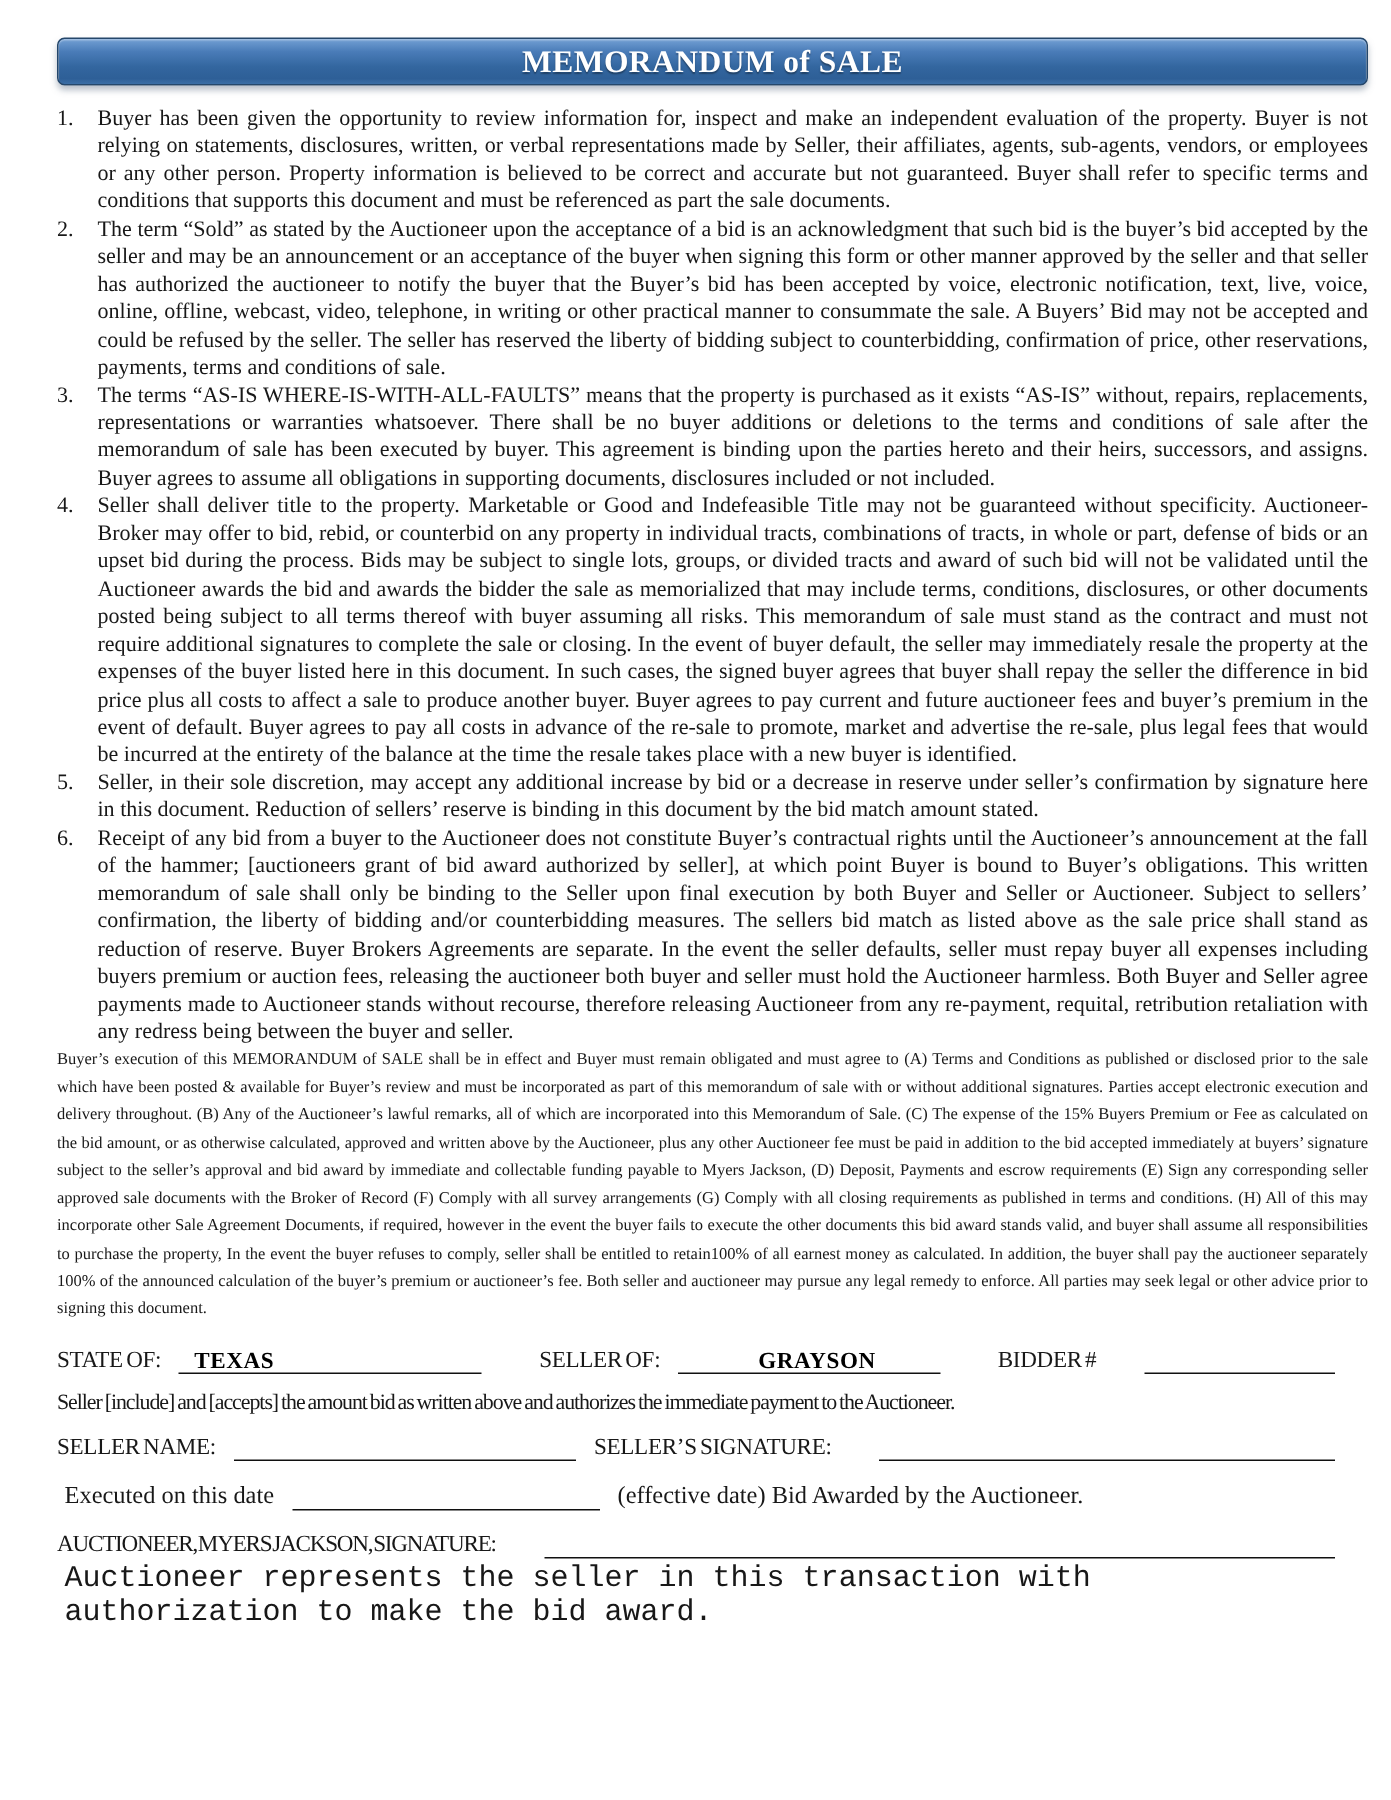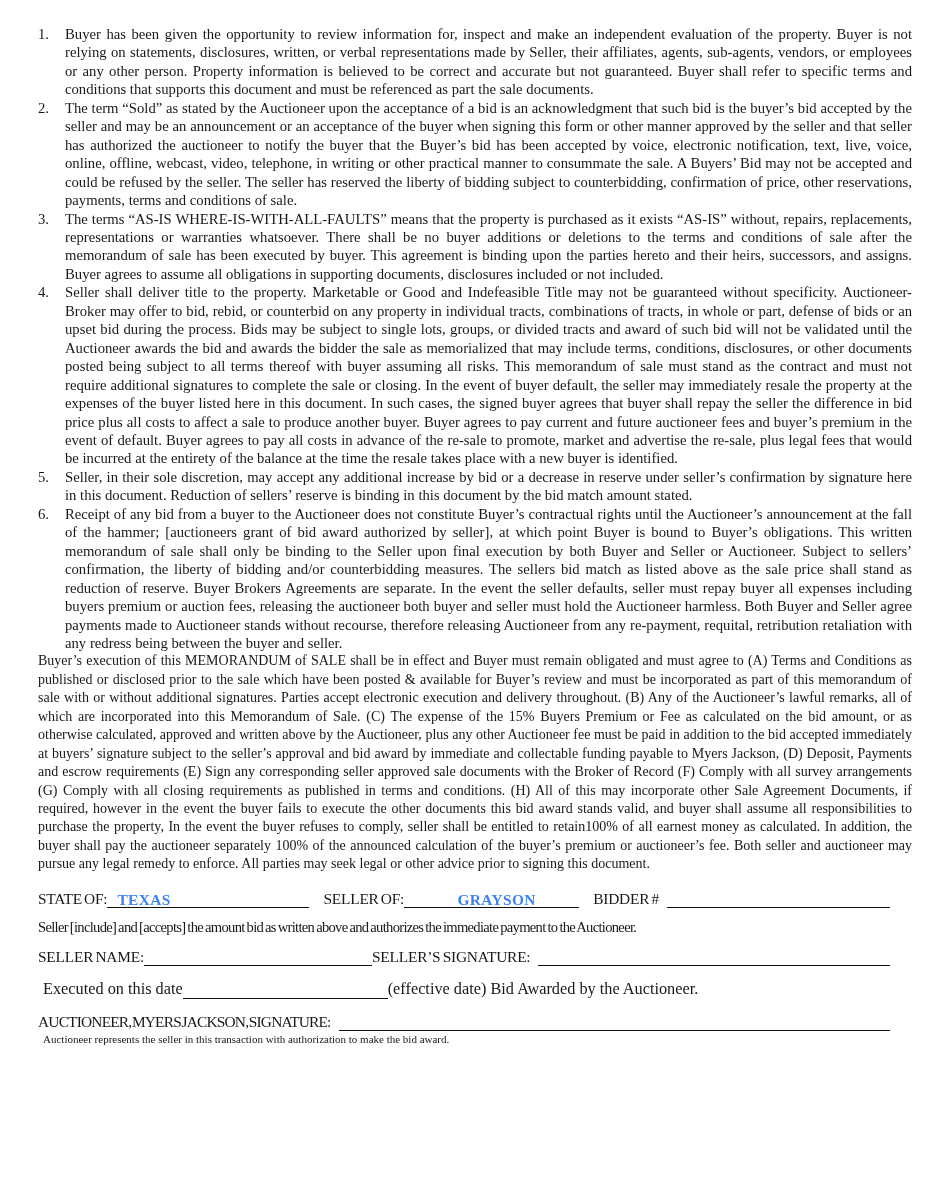--- a/index.html
+++ b/index.html
@@ -27,49 +27,52 @@
   }
   .banner-title {
     color:#ffffff; font-weight:bold; font-size:21px; letter-spacing:0.3px;
     text-shadow:0 1px 1px rgba(0,0,0,0.35);
   }
   
   .terms { font-size:14.7px; line-height:18.45px; }
   .term { display:flex; }
   .term-num { flex:0 0 27px; width:27px; }
   .term-text { flex:1; margin:0; text-align:justify; }
-  .closing { margin:0; font-size:14px; line-height:18.45px; text-align:justify; }
+  .closing { margin:0; font-size:11px; line-height:18.45px; text-align:justify; }
   
   .form-area { margin-top:16px; padding-right:22px; font-size:15.4px; }
-  .frow { display:flex; align-items:flex-end; white-space:nowrap; }
+  .frow { display:flex; align-items:flex-end; white-space:nowrap;gap:12px; }
   .lbl { letter-spacing:-0.2px; word-spacing:-1.5px; }
   .blank { border-bottom:1.4px solid #101010; height:17px; box-sizing:border-box; }
   .grow { flex:1 1 auto; }
-  .red-val { color:#3b82f6; font-weight:bold; padding-left:10px; letter-spacing:0.4px; }
+  .red-val { color:#000000; font-weight:bold; padding-left:10px; letter-spacing:0.4px; }
   .row-state { margin-top:0; }
   .row-buyer { margin-top:15px; }
   .consent { margin-top:11px; font-size:14.6px; letter-spacing:-0.7px; word-spacing:-1px; }
   .row-seller { margin-top:12px; }
   .row-auctioneer { margin-top:14px; }
   .condensed { letter-spacing:-0.8px; word-spacing:-2.5px; }
   .row-executed { margin-top:13px; font-size:16.3px; padding-left:5px; }
-  .note { margin-top:2px; font-size:11px; padding-left:5px; }
+  .note { margin-top:2px; font-size:20px; padding-left:5px;font-family:Liberation Mono, monospace; }
   .gap-sm { width:14px; }
   .w-state { width:202px; }
   .w-county { width:175px;text-align:center; }
   .w-buyername { width:208px; }
   .w-sellername { width:228px; }
   .w-date { width:205px; }
   .sp { width:8px; }
 </style>
 </head>
 <body>
 
 <div class="page">
 
+  <div class="banner">
+    <span class="banner-title">MEMORANDUM of SALE</span>
+  </div>
 
   <div class="terms">
     <div class="term">
       <span class="term-num">1.</span>
       <p class="term-text">Buyer has been given the opportunity to review information for, inspect and make an independent evaluation of the property. Buyer is not relying on statements, disclosures, written, or verbal representations made by Seller, their affiliates, agents, sub-agents, vendors, or employees or any other person. Property information is believed to be correct and accurate but not guaranteed. Buyer shall refer to specific terms and conditions that supports this document and must be referenced as part the sale documents.</p>
     </div>
     <div class="term">
       <span class="term-num">2.</span>
       <p class="term-text">The term “Sold” as stated by the Auctioneer upon the acceptance of a bid is an acknowledgment that such bid is the buyer’s bid accepted by the seller and may be an announcement or an acceptance of the buyer when signing this form or other manner approved by the seller and that seller has authorized the auctioneer to notify the buyer that the Buyer’s bid has been accepted by voice, electronic notification, text, live, voice, online, offline, webcast, video, telephone, in writing or other practical manner to consummate the sale. A Buyers’ Bid may not be accepted and could be refused by the seller. The seller has reserved the liberty of bidding subject to counterbidding, confirmation of price, other reservations, payments, terms and conditions of sale.</p>
     </div>

